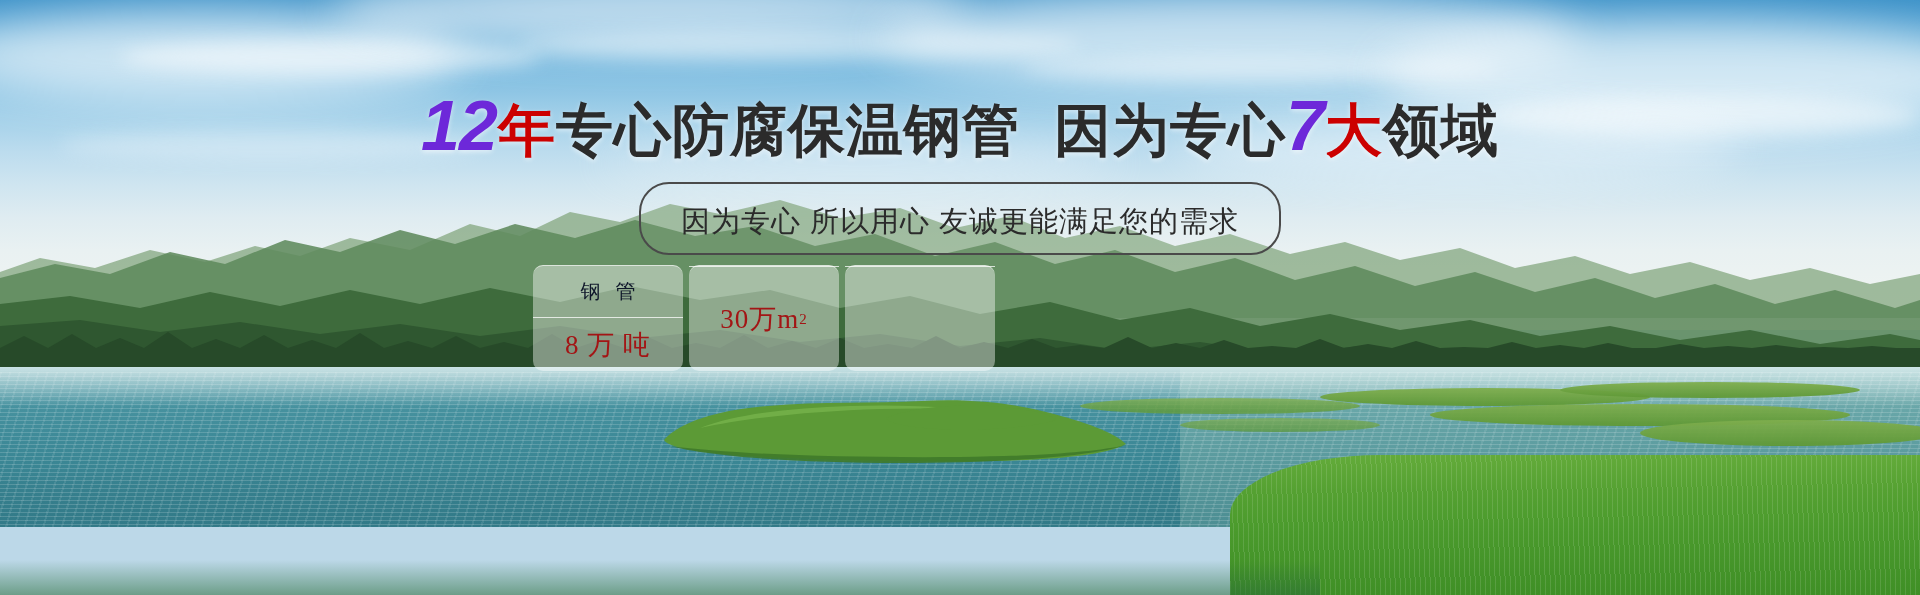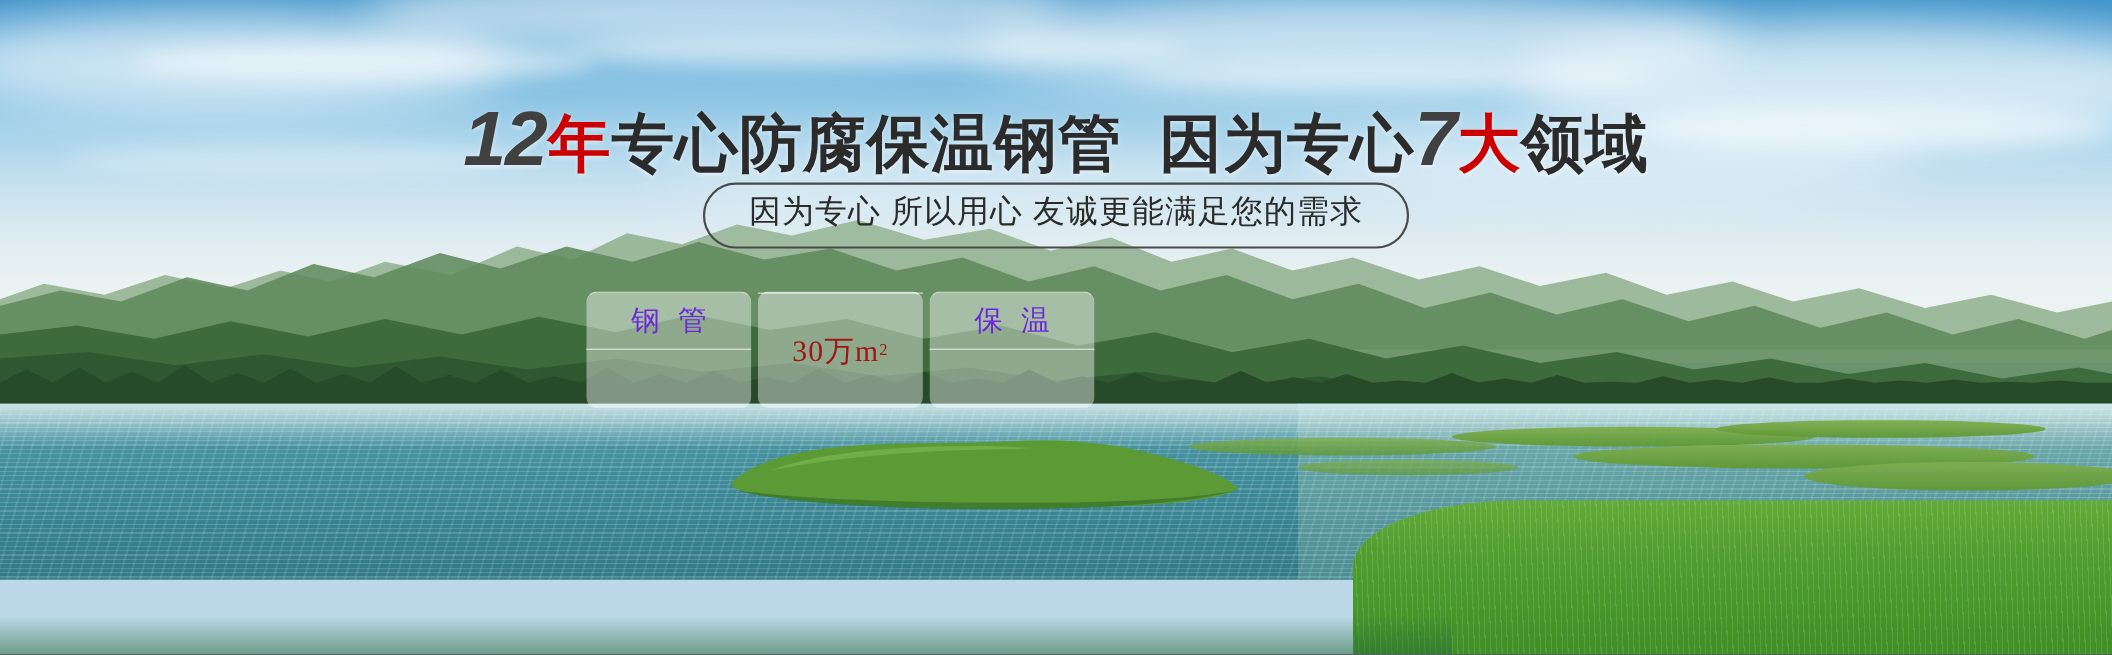--- a/index.html
+++ b/index.html
@@ -102,68 +102,69 @@
     position:absolute;left:0;top:86px;width:1920px;
     text-align:center;
     font-size:57px;
     font-weight:bold;
     letter-spacing:1px;
     color:#2b2b2b;
     white-space:nowrap;
     text-shadow:0 2px 5px rgba(255,255,255,.55);
   }
   .headline .num{
-    color:#404040;
+    color:#6d28d9;
     font-size:70px;
     font-style:italic;
     letter-spacing:-1px;
     margin-right:1px;
   }
   .headline .red{
     color:#cc0000;
   }
   .headline .gap{display:inline-block;width:34px;}
 
   .subtitle-wrap{
     position:absolute;left:0;top:166px;width:1920px;
     text-align:center;
   }
   .subtitle{
     display:inline-block;
-    padding:5px 40px 11px;
+    padding:18px 40px 11px;
     border:2px solid #4a4a4a;
     border-radius:30px;
     font-size:29px;
     color:#2b2b2b;
     letter-spacing:1px;
     white-space:nowrap;
     background:rgba(255,255,255,0.06);
+    margin-top:16px;
   }
 
   
   .cards{
     position:absolute;left:533px;top:265px;
     display:flex;
     gap:6px;
   }
   .card{
     width:150px;height:105px;
     background:rgba(255,255,255,0.42);
     border-radius:10px;
     border-top:1px solid rgba(255,255,255,0.6);
     display:flex;
     flex-direction:column;
   }
   .card-label{
     height:51px;
     display:flex;align-items:center;justify-content:center;
-    font-size:26px;
+    font-size:20px;
     letter-spacing:5px;
     text-indent:5px;
-    color:#6d28d9;
+    color:#0f172a;
     font-family:"Liberation Serif","DejaVu Serif",serif;
   }
   .card-divider{
     height:1px;
     background:rgba(255,255,255,0.75);
   }
   .card-value{
     flex:1;
     display:flex;align-items:center;justify-content:center;
     font-size:27px;
@@ -295,30 +296,32 @@
 
     <div class="subtitle-wrap">
       <div class="subtitle">因为专心 所以用心  友诚更能满足您的需求</div>
     </div>
 
     <div class="cards">
 
       <div class="card">
         <div class="card-label">钢 管</div>
         <div class="card-divider"></div>
+        <div class="card-value">
+            <span>8 万 吨</span>
+          </div>
       </div>
 
       <div class="card">
         <div class="card-divider"></div>
         <div class="card-value">
             <span>30万m</span>
             <sup>2</sup>
           </div>
       </div>
 
       <div class="card">
-        <div class="card-label">保 温</div>
         <div class="card-divider"></div>
       </div>
 
     </div>
   </div>
 </div>
 
 </body></html>

